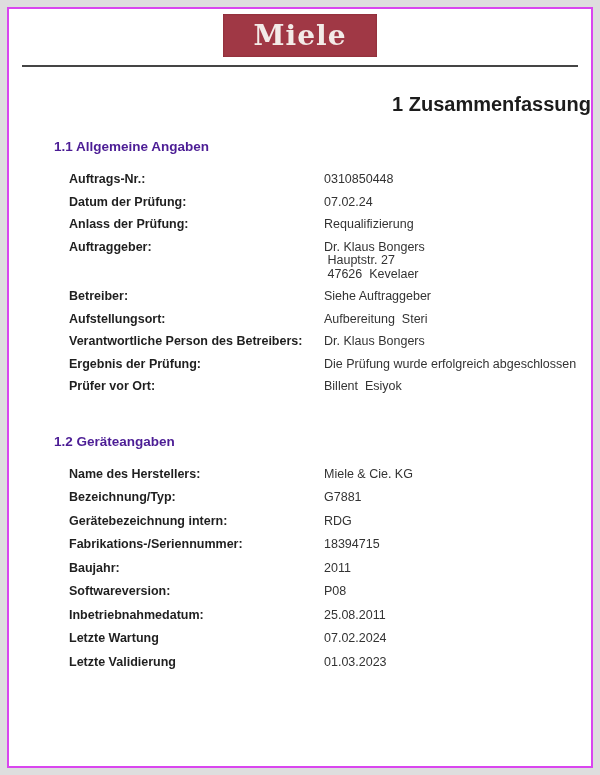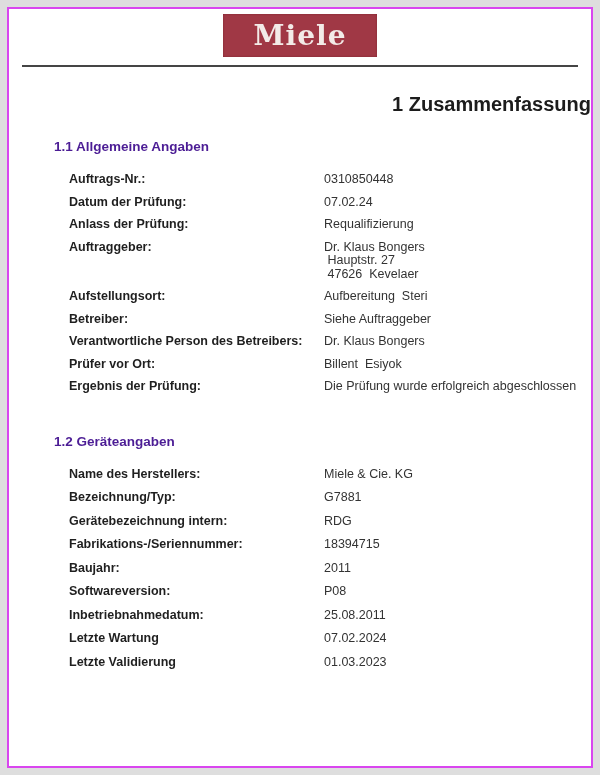--- a/index.html
+++ b/index.html
@@ -100,42 +100,42 @@
   </div>
 
   <div class="row">
     <div class="label">Auftraggeber:</div>
     <div class="value">Dr. Klaus Bongers
  Hauptstr. 27
  47626  Kevelaer</div>
   </div>
 
   <div class="row">
-    <div class="label">Aufstellungsort:</div>
-    <div class="value">Aufbereitung  Steri</div>
+    <div class="label">Betreiber:</div>
+    <div class="value">Siehe Auftraggeber</div>
   </div>
 
   <div class="row">
-    <div class="label">Betreiber:</div>
-    <div class="value">Siehe Auftraggeber</div>
+    <div class="label">Aufstellungsort:</div>
+    <div class="value">Aufbereitung  Steri</div>
   </div>
 
   <div class="row">
     <div class="label">Verantwortliche Person des Betreibers:</div>
     <div class="value">Dr. Klaus Bongers</div>
   </div>
 
   <div class="row">
-    <div class="label">Prüfer vor Ort:</div>
-    <div class="value">Billent  Esiyok</div>
+    <div class="label">Ergebnis der Prüfung:</div>
+    <div class="value">Die Prüfung wurde erfolgreich abgeschlossen</div>
   </div>
 
   <div class="row">
-    <div class="label">Ergebnis der Prüfung:</div>
-    <div class="value">Die Prüfung wurde erfolgreich abgeschlossen</div>
+    <div class="label">Prüfer vor Ort:</div>
+    <div class="value">Billent  Esiyok</div>
   </div>
 </div>
   </section>
 
   <section class="section">
     <h2 class="section-heading">1.2 Geräteangaben</h2>
     <div class="rows">
   <div class="row">
     <div class="label">Name des Herstellers:</div>
     <div class="value">Miele &amp; Cie. KG</div>

